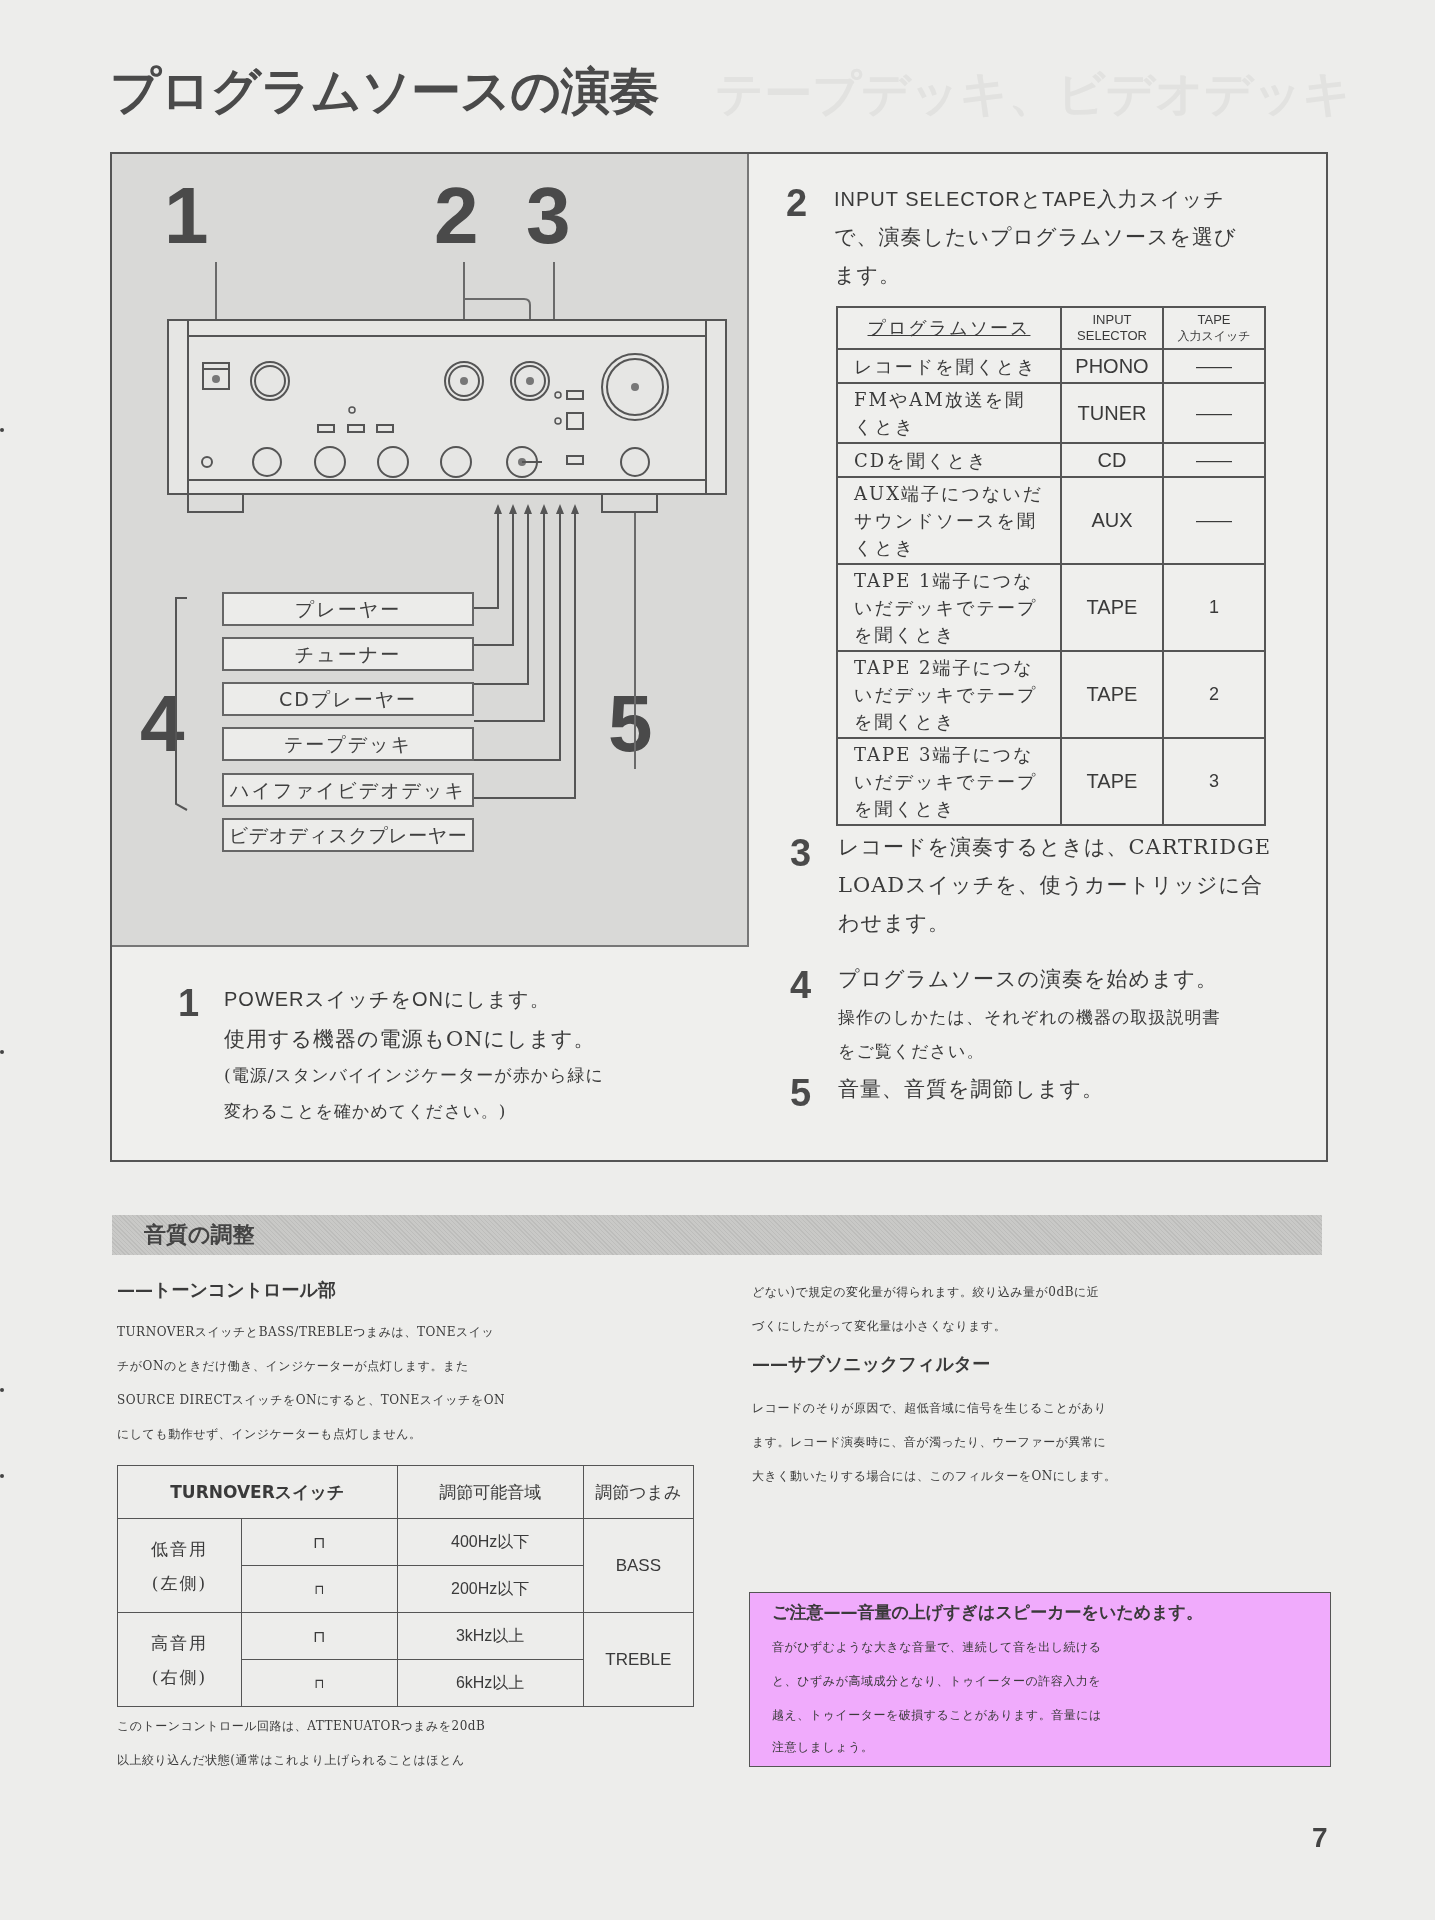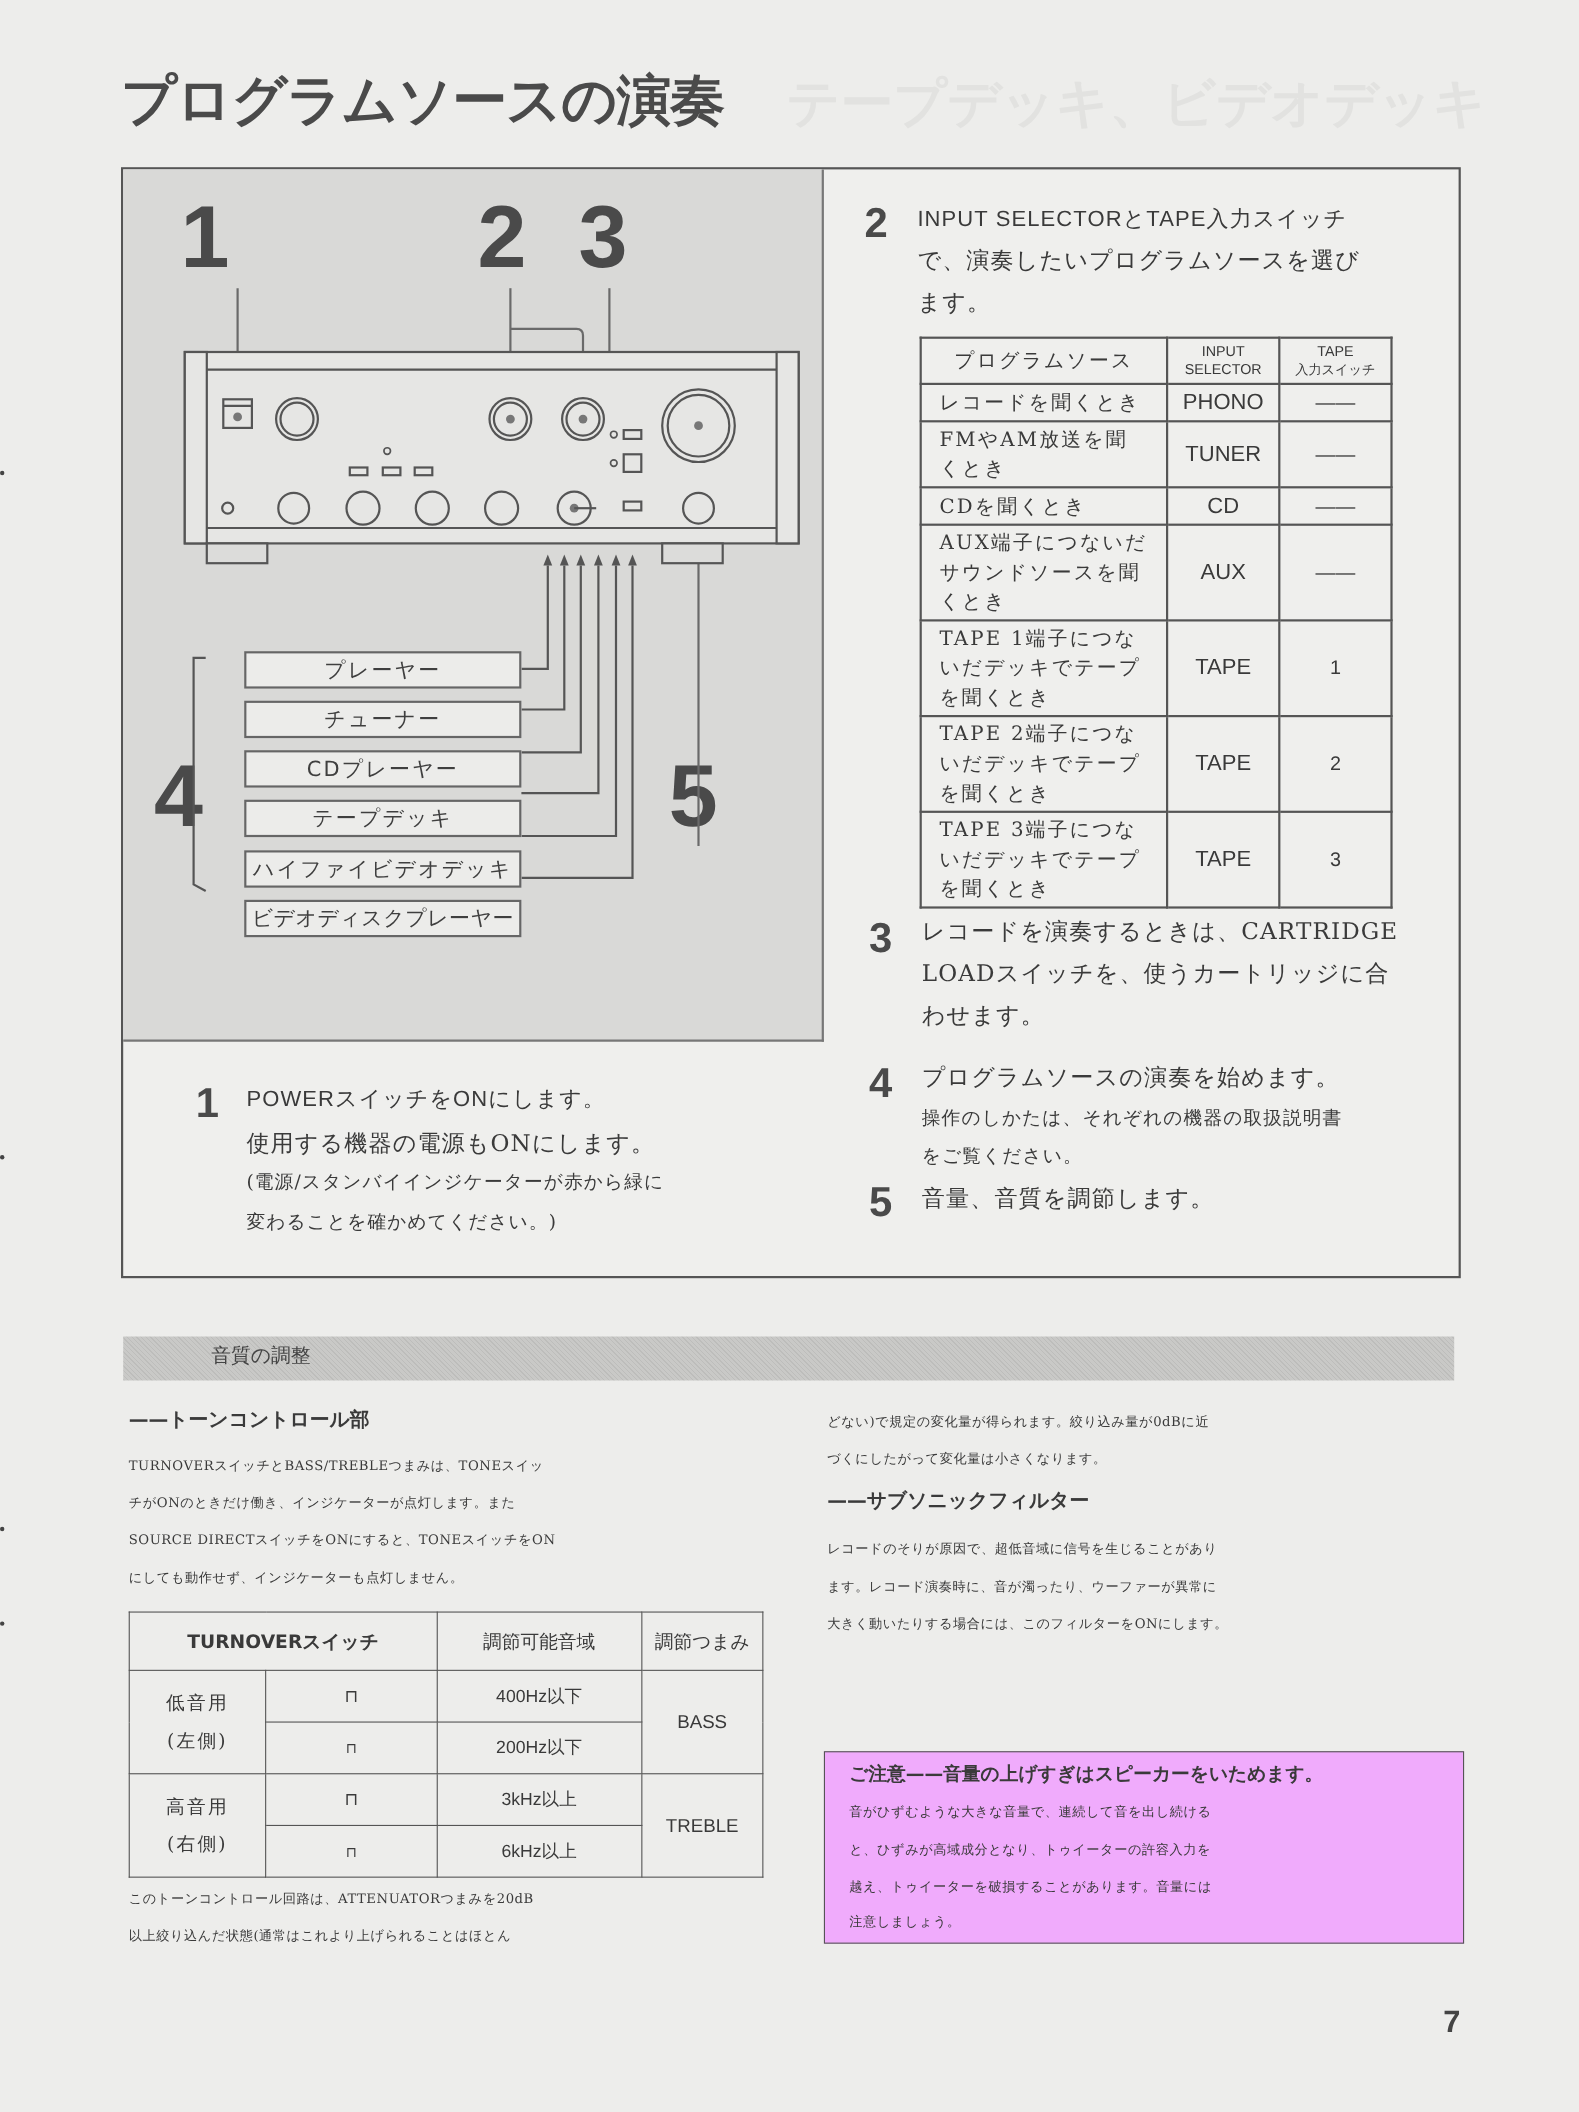--- a/index.html
+++ b/index.html
@@ -43,35 +43,34 @@
     font-size:38px; color:#4a4a4a; line-height:1;
   }
   .step-text { position:absolute; font-size:21px; line-height:38px; color:#3a3a3a; letter-spacing:1px; }
   .step-sub { position:absolute; font-size:17px; line-height:34px; color:#3a3a3a; letter-spacing:1px; }
 
   table { border-collapse:collapse; }
   #src-table { position:absolute; left:724px; top:152px; width:430px; }
   #src-table td, #src-table th {
     border:2px solid #555; font-weight:normal; color:#3a3a3a; padding:0;
   }
-  #src-table th.h1 { font-size:18px; height:40px; letter-spacing:2px; }
+  #src-table th.h1 { font-size:18px; height:40px; letter-spacing:2px;text-decoration:underline; }
   #src-table th.h2 { font-family:"Liberation Sans", sans-serif; font-size:13px; line-height:16px; }
   #src-table th.h3 { font-size:12px; line-height:16px; font-family:"DejaVu Sans", sans-serif; }
   #src-table td.src { font-size:18px; line-height:27px; padding:2px 16px; letter-spacing:2px; text-align:left; }
   #src-table td.sel { font-family:"Liberation Sans", sans-serif; font-size:20px; text-align:center; width:100px; }
   #src-table td.tp { font-family:"Liberation Sans", sans-serif; font-size:18px; text-align:center; width:100px; }
 
   #section-bar {
     left:112px; top:1215px; width:1210px; height:40px;
     background:repeating-linear-gradient(45deg,#bdbdbb 0 1px,#c9c9c7 1px 3px);
   }
   #section-title {
-    left:144px; top:1220px; font-size:18px; font-weight:normal; color:#444;
+    left:144px; top:1220px; font-size:22px; font-weight:bold; color:#444;
     font-family:"DejaVu Sans", sans-serif;
-    margin-left:48px;
   }
   .sub-head { position:absolute; font-size:18px; font-weight:bold; color:#3a3a3a; font-family:"DejaVu Sans", sans-serif; }
   .body-text { position:absolute; font-size:12px; line-height:33px; color:#3a3a3a; letter-spacing:0.5px; }
 
   #tone-table { position:absolute; left:117px; top:1465px; width:577px; }
   #tone-table td, #tone-table th {
     border:1.5px solid #555; font-weight:normal; text-align:center; color:#3a3a3a; padding:0;
   }
   #tone-table th { height:52px; font-size:17px; font-family:"DejaVu Sans", sans-serif; }
   #tone-table td { height:46px; font-size:16px; font-family:"Liberation Sans", sans-serif; }

